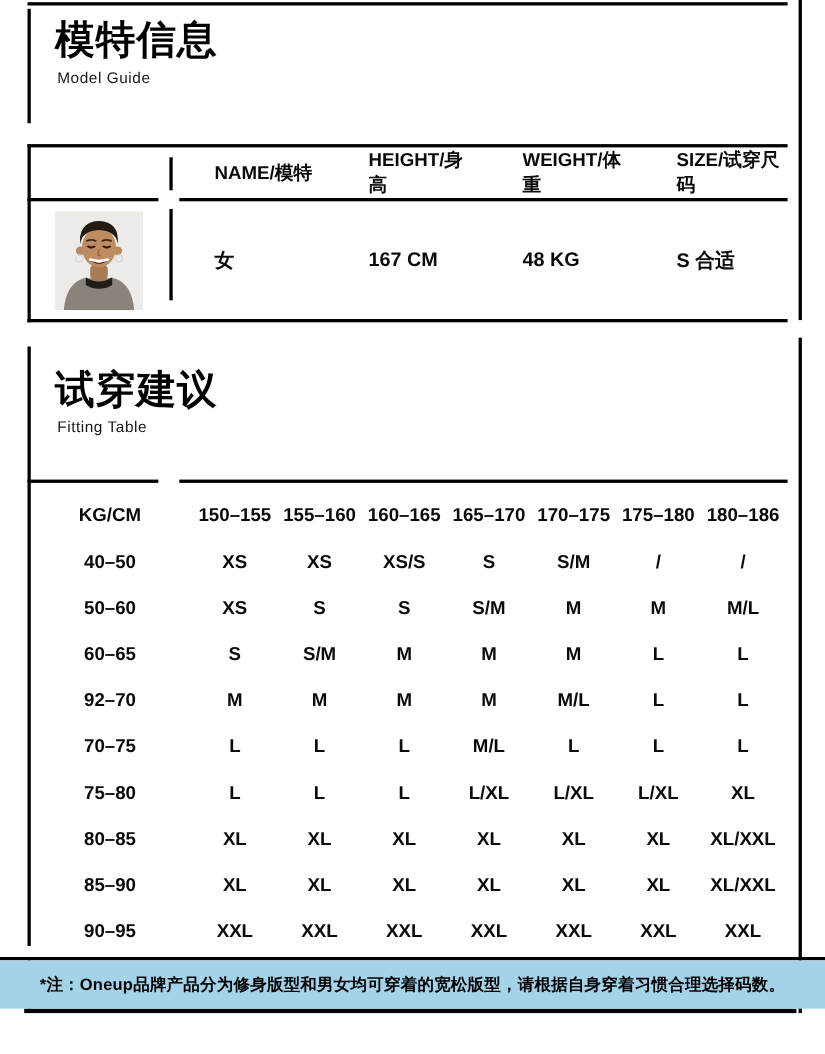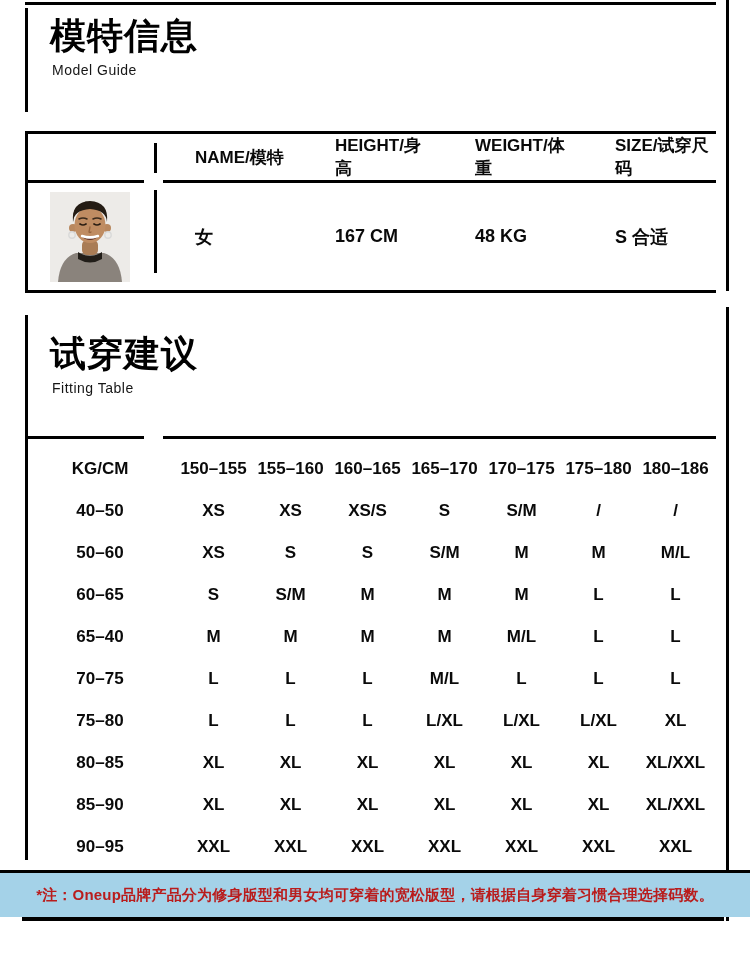--- a/index.html
+++ b/index.html
@@ -24,21 +24,21 @@
   .fgrid{position:absolute;left:25px;top:448px;width:691px;}
   .frow{display:grid;grid-template-columns:150px repeat(7,77px);height:42px;align-items:center;}
   .fcell{text-align:center;font-size:17px;font-weight:600;white-space:nowrap;}
   .fhead .fcell{font-weight:700;}
 
   
   .note-bar{
     position:absolute;left:0;top:873px;width:750px;height:44px;
     display:flex;align-items:center;justify-content:center;
   }
-  .note-text{font-size:15px;font-weight:700;color:#b91c1c;letter-spacing:0.2px;}
+  .note-text{font-size:15px;font-weight:700;color:#000000;letter-spacing:0.2px;}
 </style>
 </head>
 <body>
 
 <div class="page">
 
   <div class="rule" style="left:25px;top:2px;width:691px;height:3px;"></div>
   <div class="rule" style="left:25px;top:8px;width:3px;height:104px;"></div>
   <div class="rule" style="left:726px;top:0;width:3px;height:291px;"></div>
   <div class="rule" style="left:25px;top:131px;width:691px;height:3px;"></div>
@@ -153,21 +153,21 @@
           <div class="fcell">60–65</div>
           <div class="fcell">S</div>
           <div class="fcell">S/M</div>
           <div class="fcell">M</div>
           <div class="fcell">M</div>
           <div class="fcell">M</div>
           <div class="fcell">L</div>
           <div class="fcell">L</div>
         </div>
         <div class="frow">
-          <div class="fcell">65–40</div>
+          <div class="fcell">92–70</div>
           <div class="fcell">M</div>
           <div class="fcell">M</div>
           <div class="fcell">M</div>
           <div class="fcell">M</div>
           <div class="fcell">M/L</div>
           <div class="fcell">L</div>
           <div class="fcell">L</div>
         </div>
         <div class="frow">
           <div class="fcell">70–75</div>

